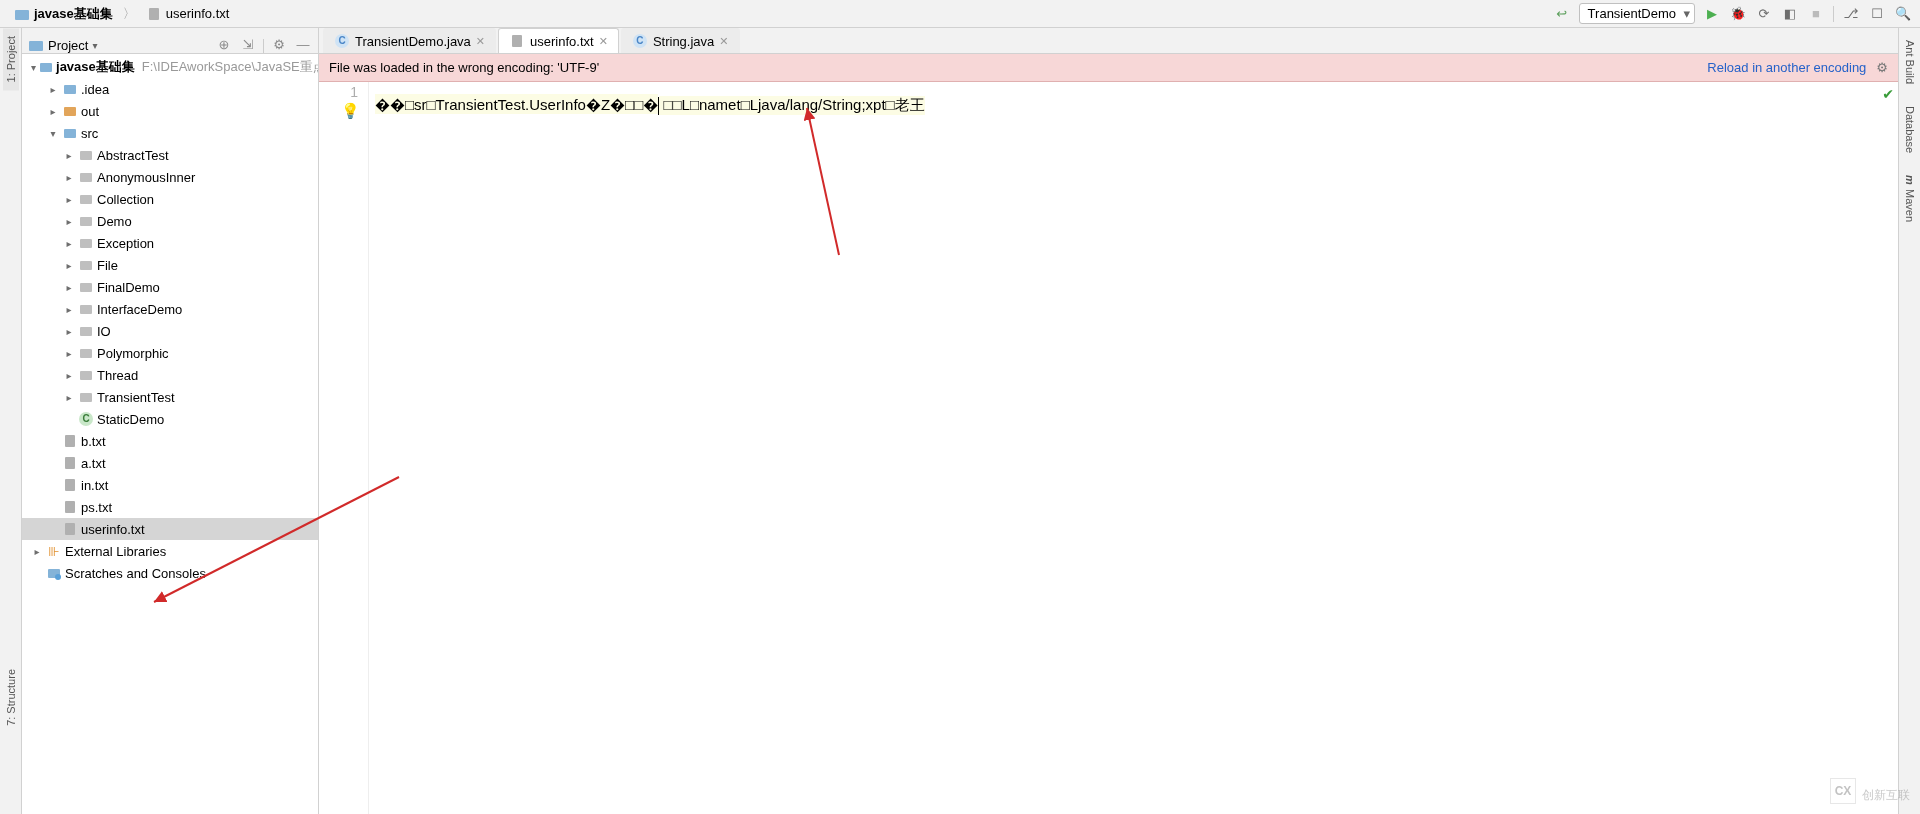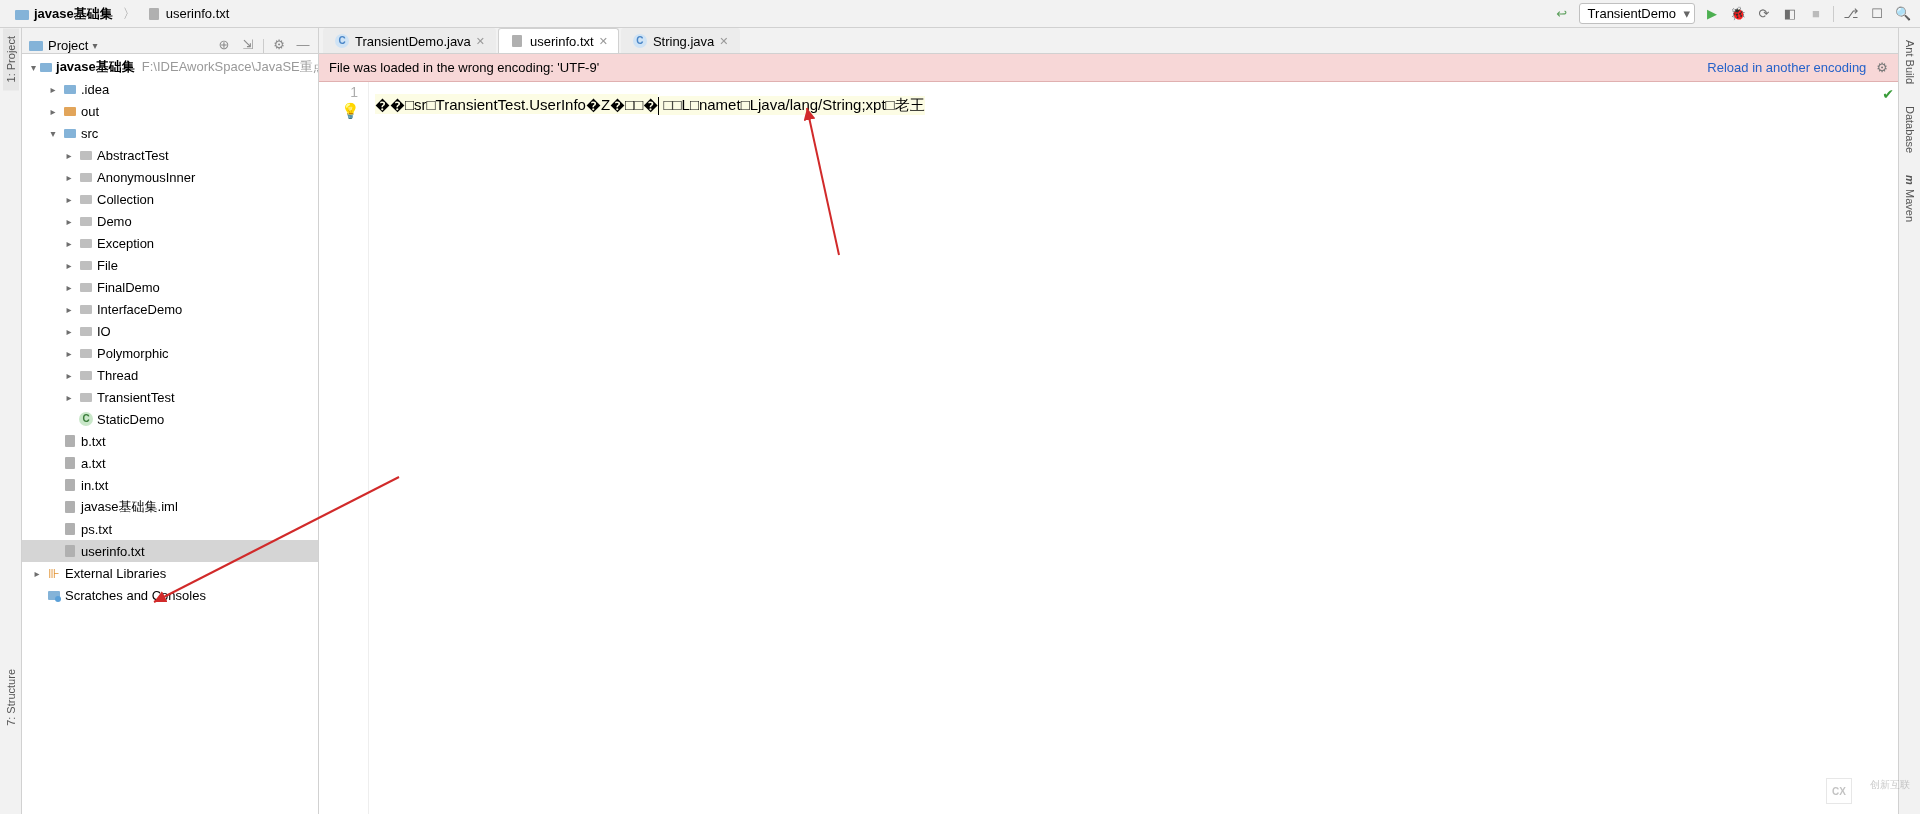--- a/index.html
+++ b/index.html
@@ -53,21 +53,21 @@
 .caret { border-left: 1px solid #000; display: inline-block; height: 18px; vertical-align: middle; }
 .bulb { position: absolute; left: -28px; top: 20px; color: #d9a500; }
 .check { position: absolute; right: 4px; top: 4px; color: #3a9c3a; font-size: 14px; }
 
 .right-gutter { width: 22px; background: #f2f2f2; border-left: 1px solid #d1d1d1; display: flex; flex-direction: column; align-items: center; gap: 10px; padding-top: 6px; }
 .rg-tab { writing-mode: vertical-rl; font-size: 11px; color: #555; padding: 6px 2px; cursor: pointer; display: flex; align-items: center; gap: 4px; }
 
 .anno-text { position: absolute; color: #d12a2a; font-weight: 700; font-size: 24px; font-family: "Microsoft YaHei","SimHei",sans-serif; }
 .arrow-svg { position: absolute; pointer-events: none; }
 
-.watermark { position: absolute; right: 10px; bottom: 10px; opacity: .45; font-size: 10px; color: #888; display:flex; align-items:flex-start; gap:18px;}
+.watermark { position: absolute; right: 10px; bottom: 10px; opacity: .45; font-size: 12px; color: #888; display:flex; align-items:flex-end; gap:6px;}
 .wm-logo { width:26px; height:26px; border:1px solid #ccc; display:flex; align-items:center; justify-content:center; font-weight:700; color:#7a7a7a;}
 
 .folder-icon { fill:#84b3d8; }
 .folder-open-icon { fill:#e2a55a; }
 .pkg-icon { fill:#bfbfbf; }
 .file-icon { fill:#b0b0b0; }
 .ext-lib { color:#e08f2d; }
 </style>
 </head>
 <body>
@@ -319,30 +319,20 @@
         </div>
         <div class="tree-row">
           <span class="indent" style="width:16px"></span>
           <span class="chev none">▸</span>
           <span class="fi">
             <svg width="14" height="14">
               <rect x="2" y="1" width="10" height="12" rx="1" class="file-icon"></rect>
             </svg>
           </span>
           <span>in.txt</span>
-        </div>
-        <div class="tree-row">
-          <span class="indent" style="width:16px"></span>
-          <span class="chev none">▸</span>
-          <span class="fi">
-            <svg width="14" height="14">
-              <rect x="2" y="1" width="10" height="12" rx="1" class="file-icon"></rect>
-            </svg>
-          </span>
-          <span>javase基础集.iml</span>
         </div>
         <div class="tree-row">
           <span class="indent" style="width:16px"></span>
           <span class="chev none">▸</span>
           <span class="fi">
             <svg width="14" height="14">
               <rect x="2" y="1" width="10" height="12" rx="1" class="file-icon"></rect>
             </svg>
           </span>
           <span>ps.txt</span>

